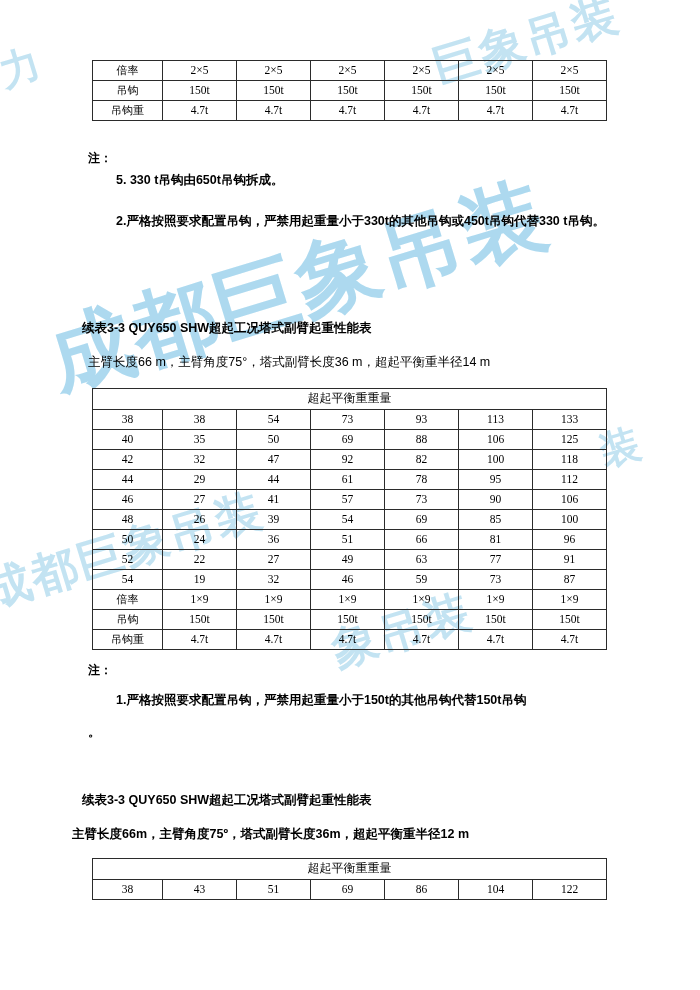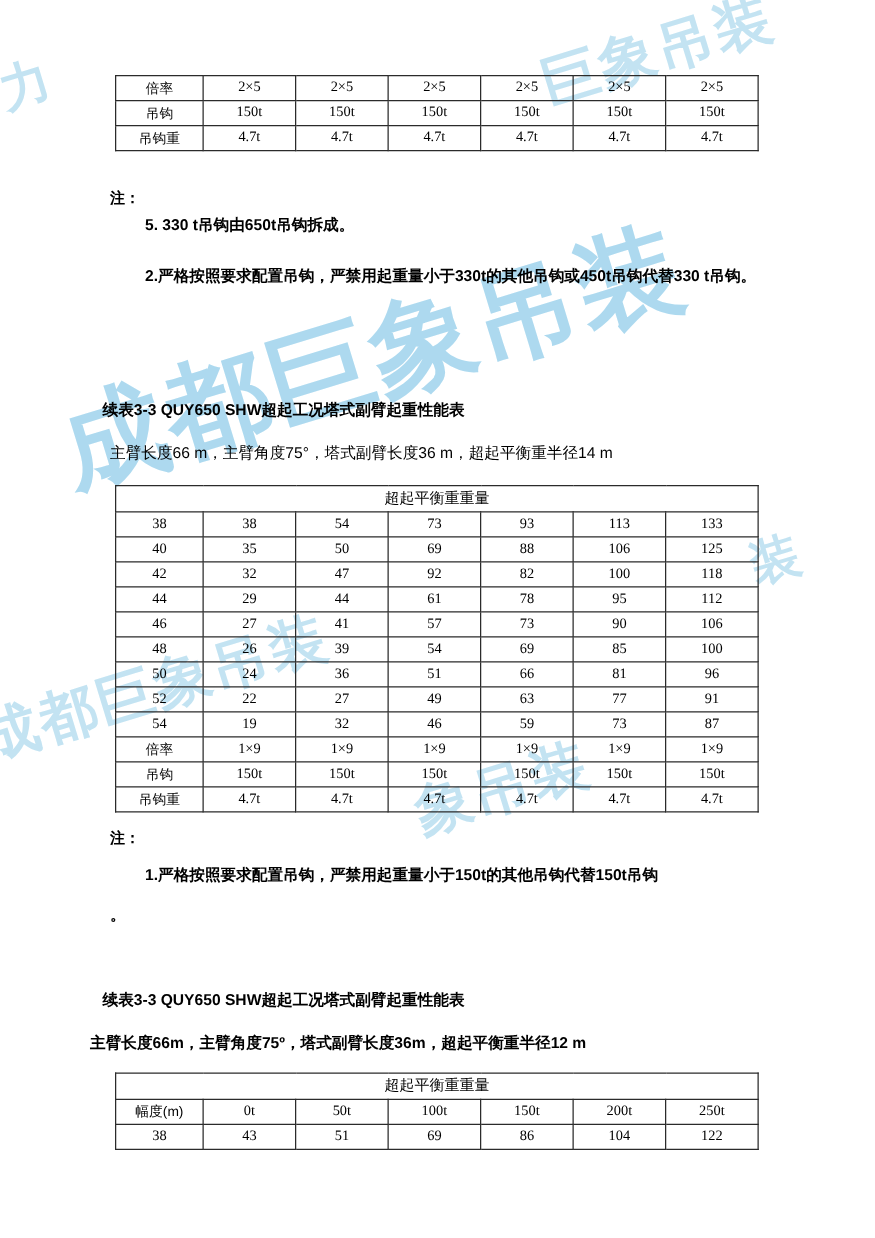--- a/index.html
+++ b/index.html
@@ -386,29 +386,20 @@
           <col style="width:74px">
           <col style="width:74px">
         <col style="width:74px">
           <col style="width:74px">
           <col style="width:74px">
       </colgroup>
       <thead>
         <tr>
           <th colspan="7" class="span-head">超起平衡重重量</th>
         </tr>
-        <tr>
-          <th class="lbl">幅度(m)</th>
-          <th>0t</th>
-          <th>50t</th>
-          <th>100t</th>
-          <th>150t</th>
-          <th>200t</th>
-          <th>250t</th>
-        </tr>
       </thead>
       <tbody>
         <tr>
           <td>38</td>
           <td>43</td>
           <td>51</td>
           <td>69</td>
           <td>86</td>
           <td>104</td>
           <td>122</td>

